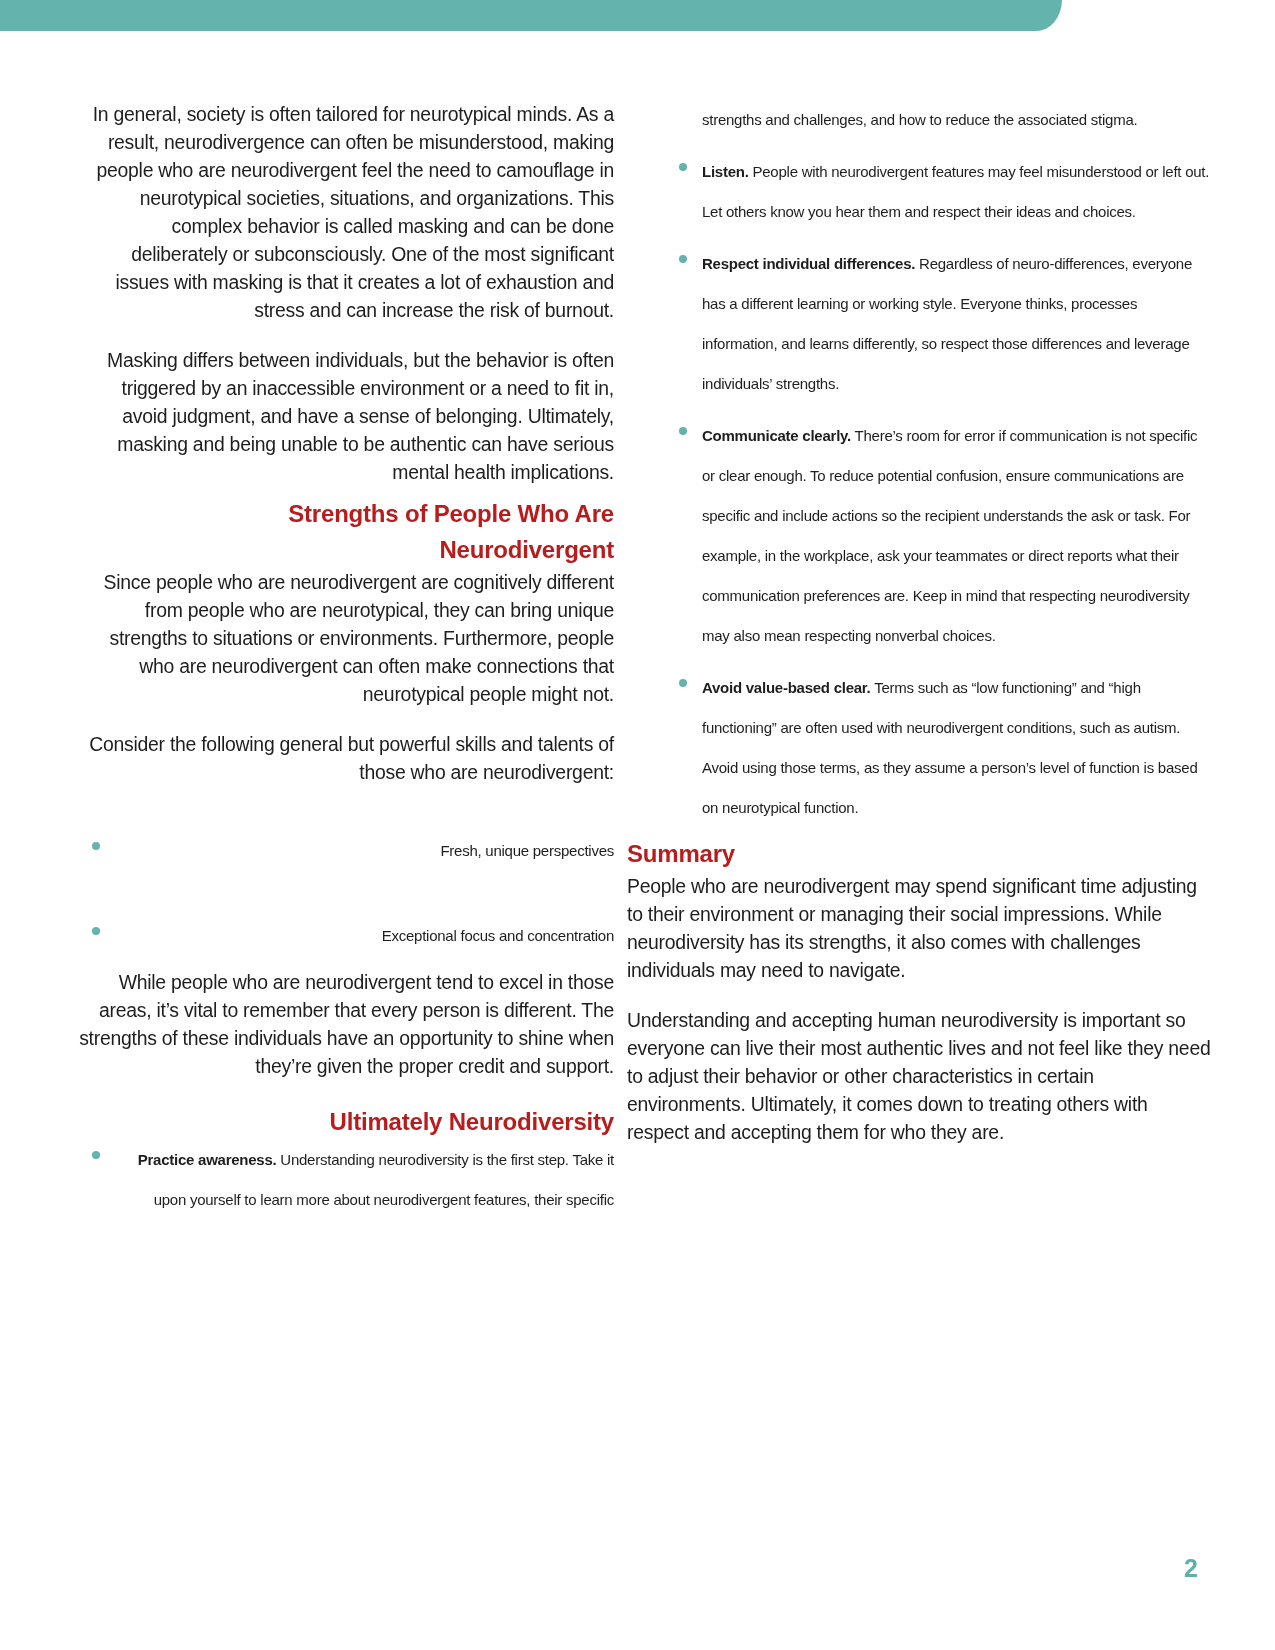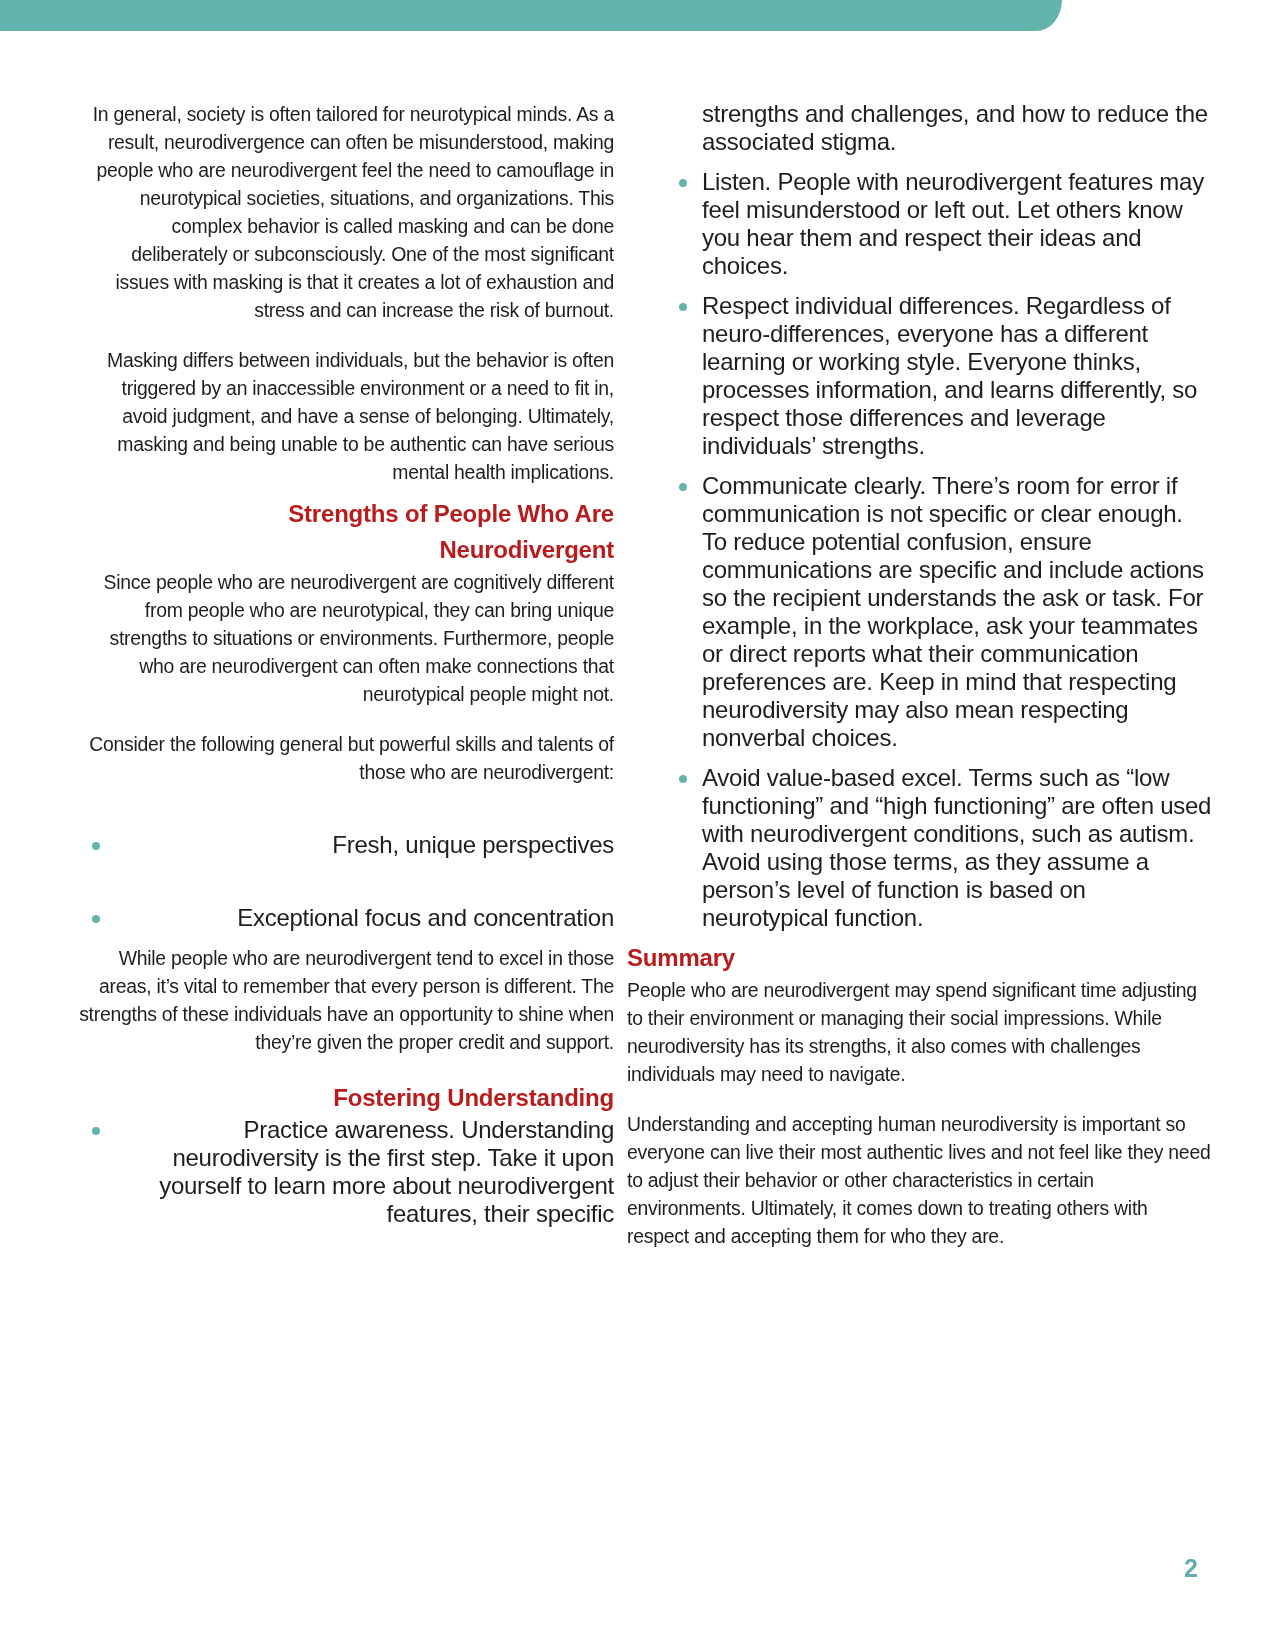--- a/index.html
+++ b/index.html
@@ -7,29 +7,29 @@
          font-family: "Liberation Sans", sans-serif; color: #1e1e1e; }
   .top-bar { position: absolute; left: 0; top: 0; width: 1062px; height: 31px;
              background: #64b3ad; border-bottom-right-radius: 26px 31px; }
   .col { position: absolute; top: 100px; }
   .col-left { left: 74px; width: 540px; text-align: right; }
   .col-right { left: 663px; width: 550px; }
   p { margin: 0; font-size: 19.4px; line-height: 28px; letter-spacing: -0.25px; }
   .para { margin-bottom: 22px; }
   h2 { margin: 0; color: #b91c1c; font-size: 24px; line-height: 36px; font-weight: bold; letter-spacing: -0.2px; }
   ul { list-style: none; margin: 0; padding: 0; }
-  li { position: relative; font-size: 24px; line-height: 28px; letter-spacing: -0.25px; }
+  li { position: relative; font-size: 15px; line-height: 40px; letter-spacing: -0.25px; }
   .bullet { position: absolute; width: 8px; height: 8px; border-radius: 50%; background: #64b3ad; top: 11px; }
   .skills li { padding-left: 39px; margin-bottom: 12px; margin-top: 45px; }
   .skills .bullet { left: 18px; }
   .tips li { padding-left: 39px; margin-bottom: 12px; }
   .tips .bullet { left: 18px; }
   .right-tips li { padding-left: 39px; margin-bottom: 12px; }
   .right-tips .bullet { left: 16px; }
-  b { font-weight: normal; margin-top: 48px; }
+  b { font-weight: bold; margin-top: 48px; }
   .page-num { position: absolute; left: 1184px; top: 1554px; color: #5fb0aa; font-weight: bold; font-size: 25px; }
 </style>
 </head>
 <body>
 
 <div class="top-bar"></div>
 
 <div class="col col-left">
   <p class="para">In general, society is often tailored for neurotypical minds. As a result, neurodivergence can often be misunderstood, making people who are neurodivergent feel the need to camouflage in neurotypical societies, situations, and organizations. This complex behavior is called masking and can be done deliberately or subconsciously. One of the most significant issues with masking is that it creates a lot of exhaustion and stress and can increase the risk of burnout.</p>
   <p class="para" style="margin-bottom:10px">Masking differs between individuals, but the behavior is often triggered by an inaccessible environment or a need to fit in, avoid judgment, and have a sense of belonging. Ultimately, masking and being unable to be authentic can have serious mental health implications.</p>
@@ -41,34 +41,34 @@
   <p class="para">Since people who are neurodivergent are cognitively different from people who are neurotypical, they can bring unique strengths to situations or environments. Furthermore, people who are neurodivergent can often make connections that neurotypical people might not.</p>
   <p class="para" style="">Consider the following general but powerful skills and talents of those who are neurodivergent:</p>
 
   <ul class="skills">
     <li><span class="bullet"></span><span>Fresh, unique perspectives</span></li>
     <li><span class="bullet"></span><span>Exceptional focus and concentration</span></li>
   </ul>
 
   <p class="para" style="margin-bottom:24px">While people who are neurodivergent tend to excel in those areas, it’s vital to remember that every person is different. The strengths of these individuals have an opportunity to shine when they’re given the proper credit and support.</p>
 
-  <h2>Fostering Understanding</h2>
+  <h2>Ultimately Neurodiversity</h2>
 
   <ul class="tips">
     <li><span class="bullet"></span><b>Practice awareness.</b><span> Understanding neurodiversity is the first step. Take it upon yourself to learn more about neurodivergent features, their specific</span></li>
   </ul>
 </div>
 
 <div class="col col-right">
   <ul class="right-tips">
     <li><span>strengths and challenges, and how to reduce the associated stigma.</span></li>
     <li><span class="bullet"></span><b>Listen.</b><span> People with neurodivergent features may feel misunderstood or left out. Let others know you hear them and respect their ideas and choices.</span></li>
     <li><span class="bullet"></span><b>Respect individual differences.</b><span> Regardless of neuro-differences, everyone has a different learning or working style. Everyone thinks, processes information, and learns differently, so respect those differences and leverage individuals’ strengths.</span></li>
     <li><span class="bullet"></span><b>Communicate clearly.</b><span> There’s room for error if communication is not specific or clear enough. To reduce potential confusion, ensure communications are specific and include actions so the recipient understands the ask or task. For example, in the workplace, ask your teammates or direct reports what their communication preferences are. Keep in mind that respecting neurodiversity may also mean respecting nonverbal choices.</span></li>
-    <li style="margin-bottom:8px"><span class="bullet"></span><b>Avoid value-based excel.</b><span> Terms such as “low functioning” and “high functioning” are often used with neurodivergent conditions, such as autism. Avoid using those terms, as they assume a person’s level of function is based on neurotypical function.</span></li>
+    <li style="margin-bottom:8px"><span class="bullet"></span><b>Avoid value-based clear.</b><span> Terms such as “low functioning” and “high functioning” are often used with neurodivergent conditions, such as autism. Avoid using those terms, as they assume a person’s level of function is based on neurotypical function.</span></li>
   </ul>
 
   <h2 style="margin-left:-36px">Summary</h2>
   <p class="para" style="margin-left:-36px; margin-bottom:22px">People who are neurodivergent may spend significant time adjusting to their environment or managing their social impressions. While neurodiversity has its strengths, it also comes with challenges individuals may need to navigate.</p>
   <p class="para" style="margin-left:-36px">Understanding and accepting human neurodiversity is important so everyone can live their most authentic lives and not feel like they need to adjust their behavior or other characteristics in certain environments. Ultimately, it comes down to treating others with respect and accepting them for who they are.</p>
 </div>
 
 <div class="page-num">2</div>
 
 </body></html>

